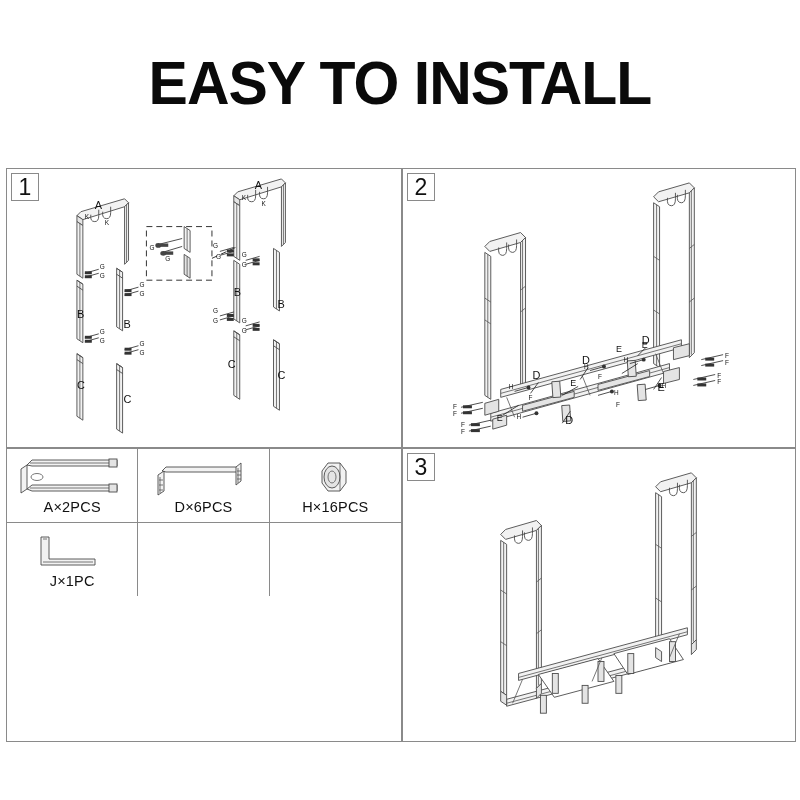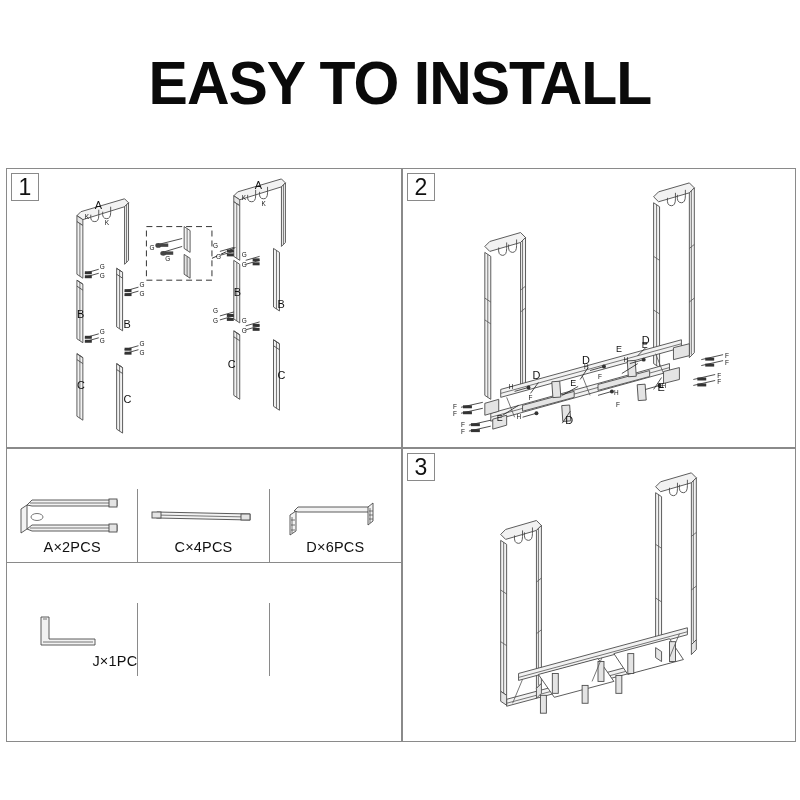--- a/index.html
+++ b/index.html
@@ -64,24 +64,23 @@
   
   #partsgrid{display:grid;grid-template-columns:1fr 1fr 1fr;grid-template-rows:1fr 1fr 1fr 1fr;}
   .cell{
     border-right:1px solid #8a8a8a;
     border-bottom:1px solid #8a8a8a;
     box-sizing:border-box;
     display:flex;flex-direction:column;
     align-items:center;justify-content:flex-start;
     padding-top:6px;
     position:relative;
-    margin-top:40px;
   }
   .cell:nth-child(3n){border-right:none;}
-  .cell.lastrow{border-bottom:none;align-items:flex-end;}
+  .cell.lastrow{border-bottom:none;}
   .cell .art{flex:1;display:flex;align-items:center;justify-content:center;width:100%;}
   .cell .art svg{width:118px;height:44px;}
   .cell .cap{
     font-size:14.5px;color:#111;letter-spacing:0.2px;
     padding-bottom:7px;
     font-family:"Liberation Sans","DejaVu Sans",sans-serif;
     white-space:nowrap;
   }
 </style>
 </head>
@@ -458,53 +457,53 @@
             <ellipse class="ln2" cx="24" cy="22" rx="6" ry="3.5"></ellipse>
             <rect class="fillface2" x="96" y="4" width="8" height="8"></rect>
             <rect class="fillface2" x="96" y="29" width="8" height="8"></rect>
           </g>
         </svg>
       </div>
       <div class="cap">A×2PCS</div>
     </div>
 
 
-    <div class="cell">
-      <div class="art">
-        <svg viewBox="0 0 118 44">
-          <g class="ln">
-            <path class="fillface" d="M8,21 L13,17 L106,19 L106,25 L13,23 Z"></path>
-            <path class="ln2" d="M12,20 L104,22"></path>
-            <rect class="fillface2" x="8" y="17" width="9" height="6"></rect>
-            <rect class="fillface2" x="97" y="19" width="9" height="6"></rect>
-          </g>
-        </svg>
-      </div>
-      <div class="cap">C×4PCS</div>
-    </div>
 
     <div class="cell">
       <div class="art">
         <svg viewBox="0 0 118 44">
           <g class="ln">
             <path class="fillface" d="M18,16 L22,12 L96,12 L96,17 L22,17 Z"></path>
             <path class="fillface" d="M14,20 L20,16 L20,36 L14,40 Z"></path>
             <path class="fillface" d="M92,12 L97,8 L97,26 L92,30 Z"></path>
             <path class="ln2" d="M16,22 L16,38 M94,13 L94,28"></path>
             <path class="ln2" d="M15,25 L19,25 M15,30 L19,30 M15,35 L19,35"></path>
             <path class="ln2" d="M93,16 L97,16 M93,20 L97,20 M93,24 L97,24"></path>
           </g>
         </svg>
       </div>
       <div class="cap">D×6PCS</div>
     </div>
 
 
 
 
+    <div class="cell">
+      <div class="art">
+        <svg viewBox="0 0 118 44">
+          <g class="ln">
+            <path class="fillface" d="M52,8 L64,8 L70,16 L70,28 L64,36 L52,36 L46,28 L46,16 Z"></path>
+            <ellipse class="fillface2" cx="56" cy="22" rx="8" ry="11"></ellipse>
+            <ellipse class="ln2" cx="56" cy="22" rx="4" ry="6"></ellipse>
+            <path class="ln2" d="M64,8 L64,36"></path>
+          </g>
+        </svg>
+      </div>
+      <div class="cap">H×16PCS</div>
+    </div>
 
 
     <div class="cell lastrow">
       <div class="art">
         <svg viewBox="0 0 118 44">
           <g class="ln">
             <path class="fillface" d="M28,8 L36,8 L36,30 L82,30 L82,36 L28,36 Z"></path>
             <path class="ln2" d="M30,10 L34,10 M30,33 L80,33"></path>
           </g>
         </svg>

